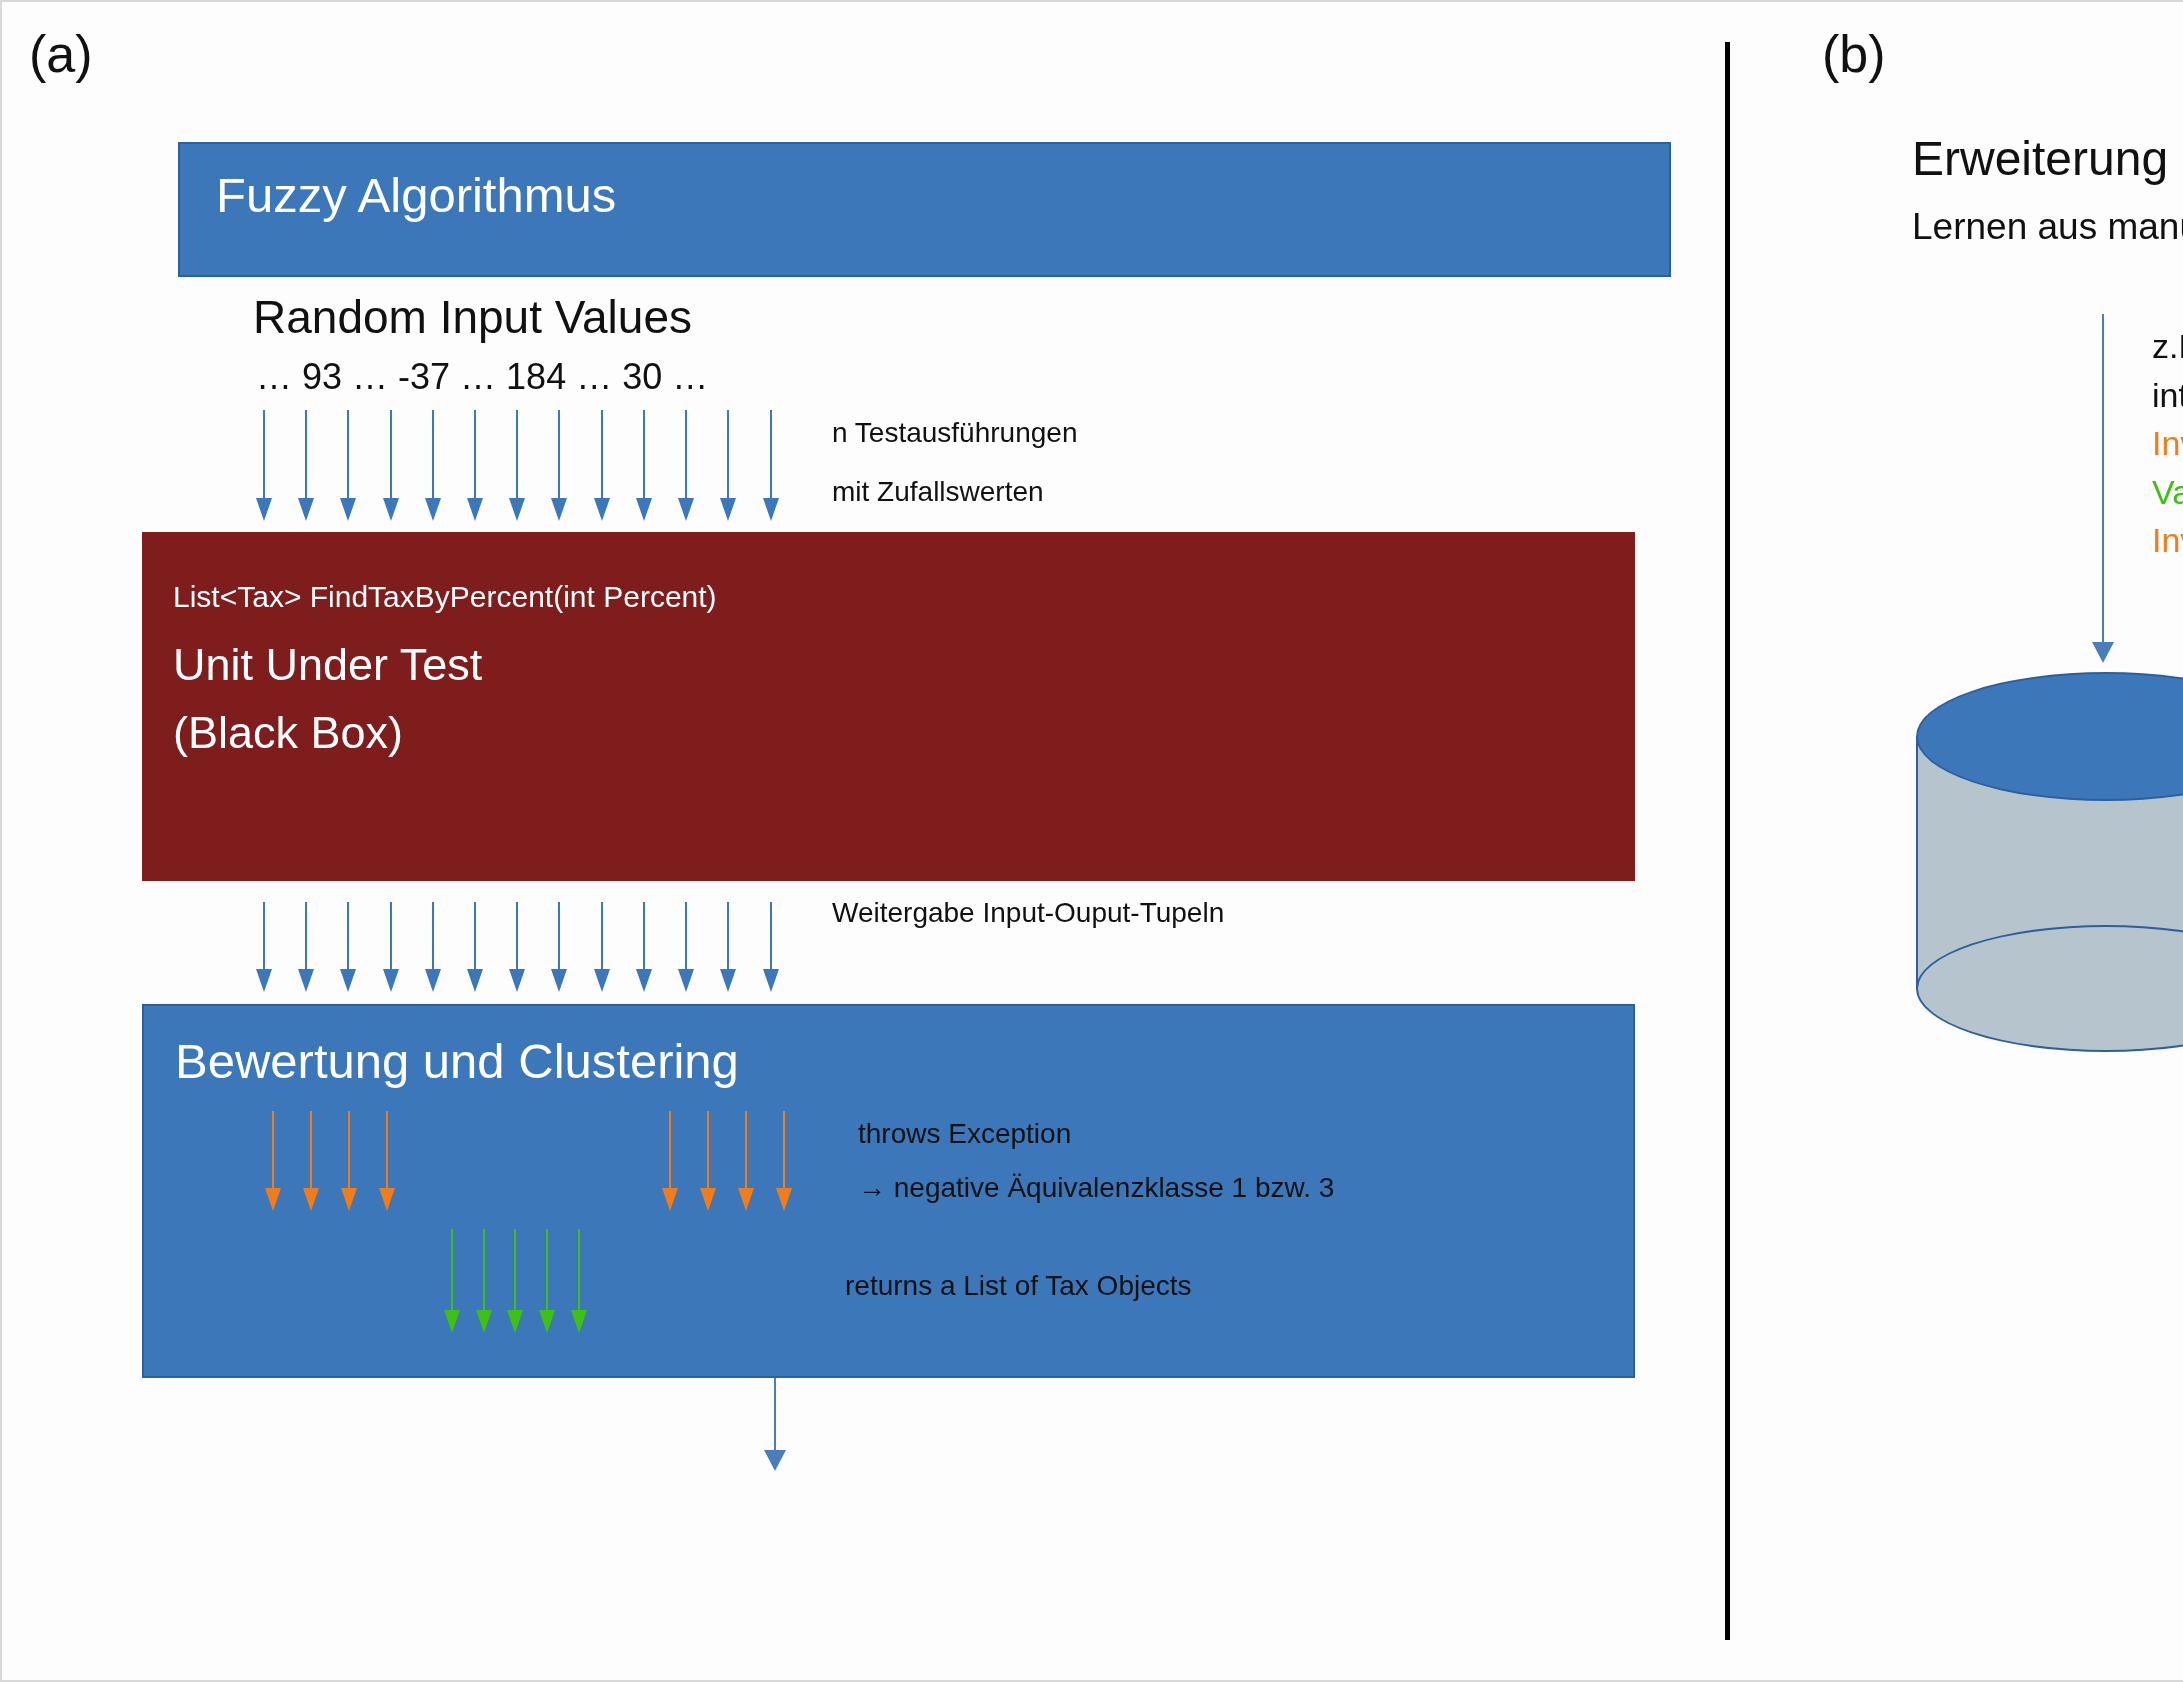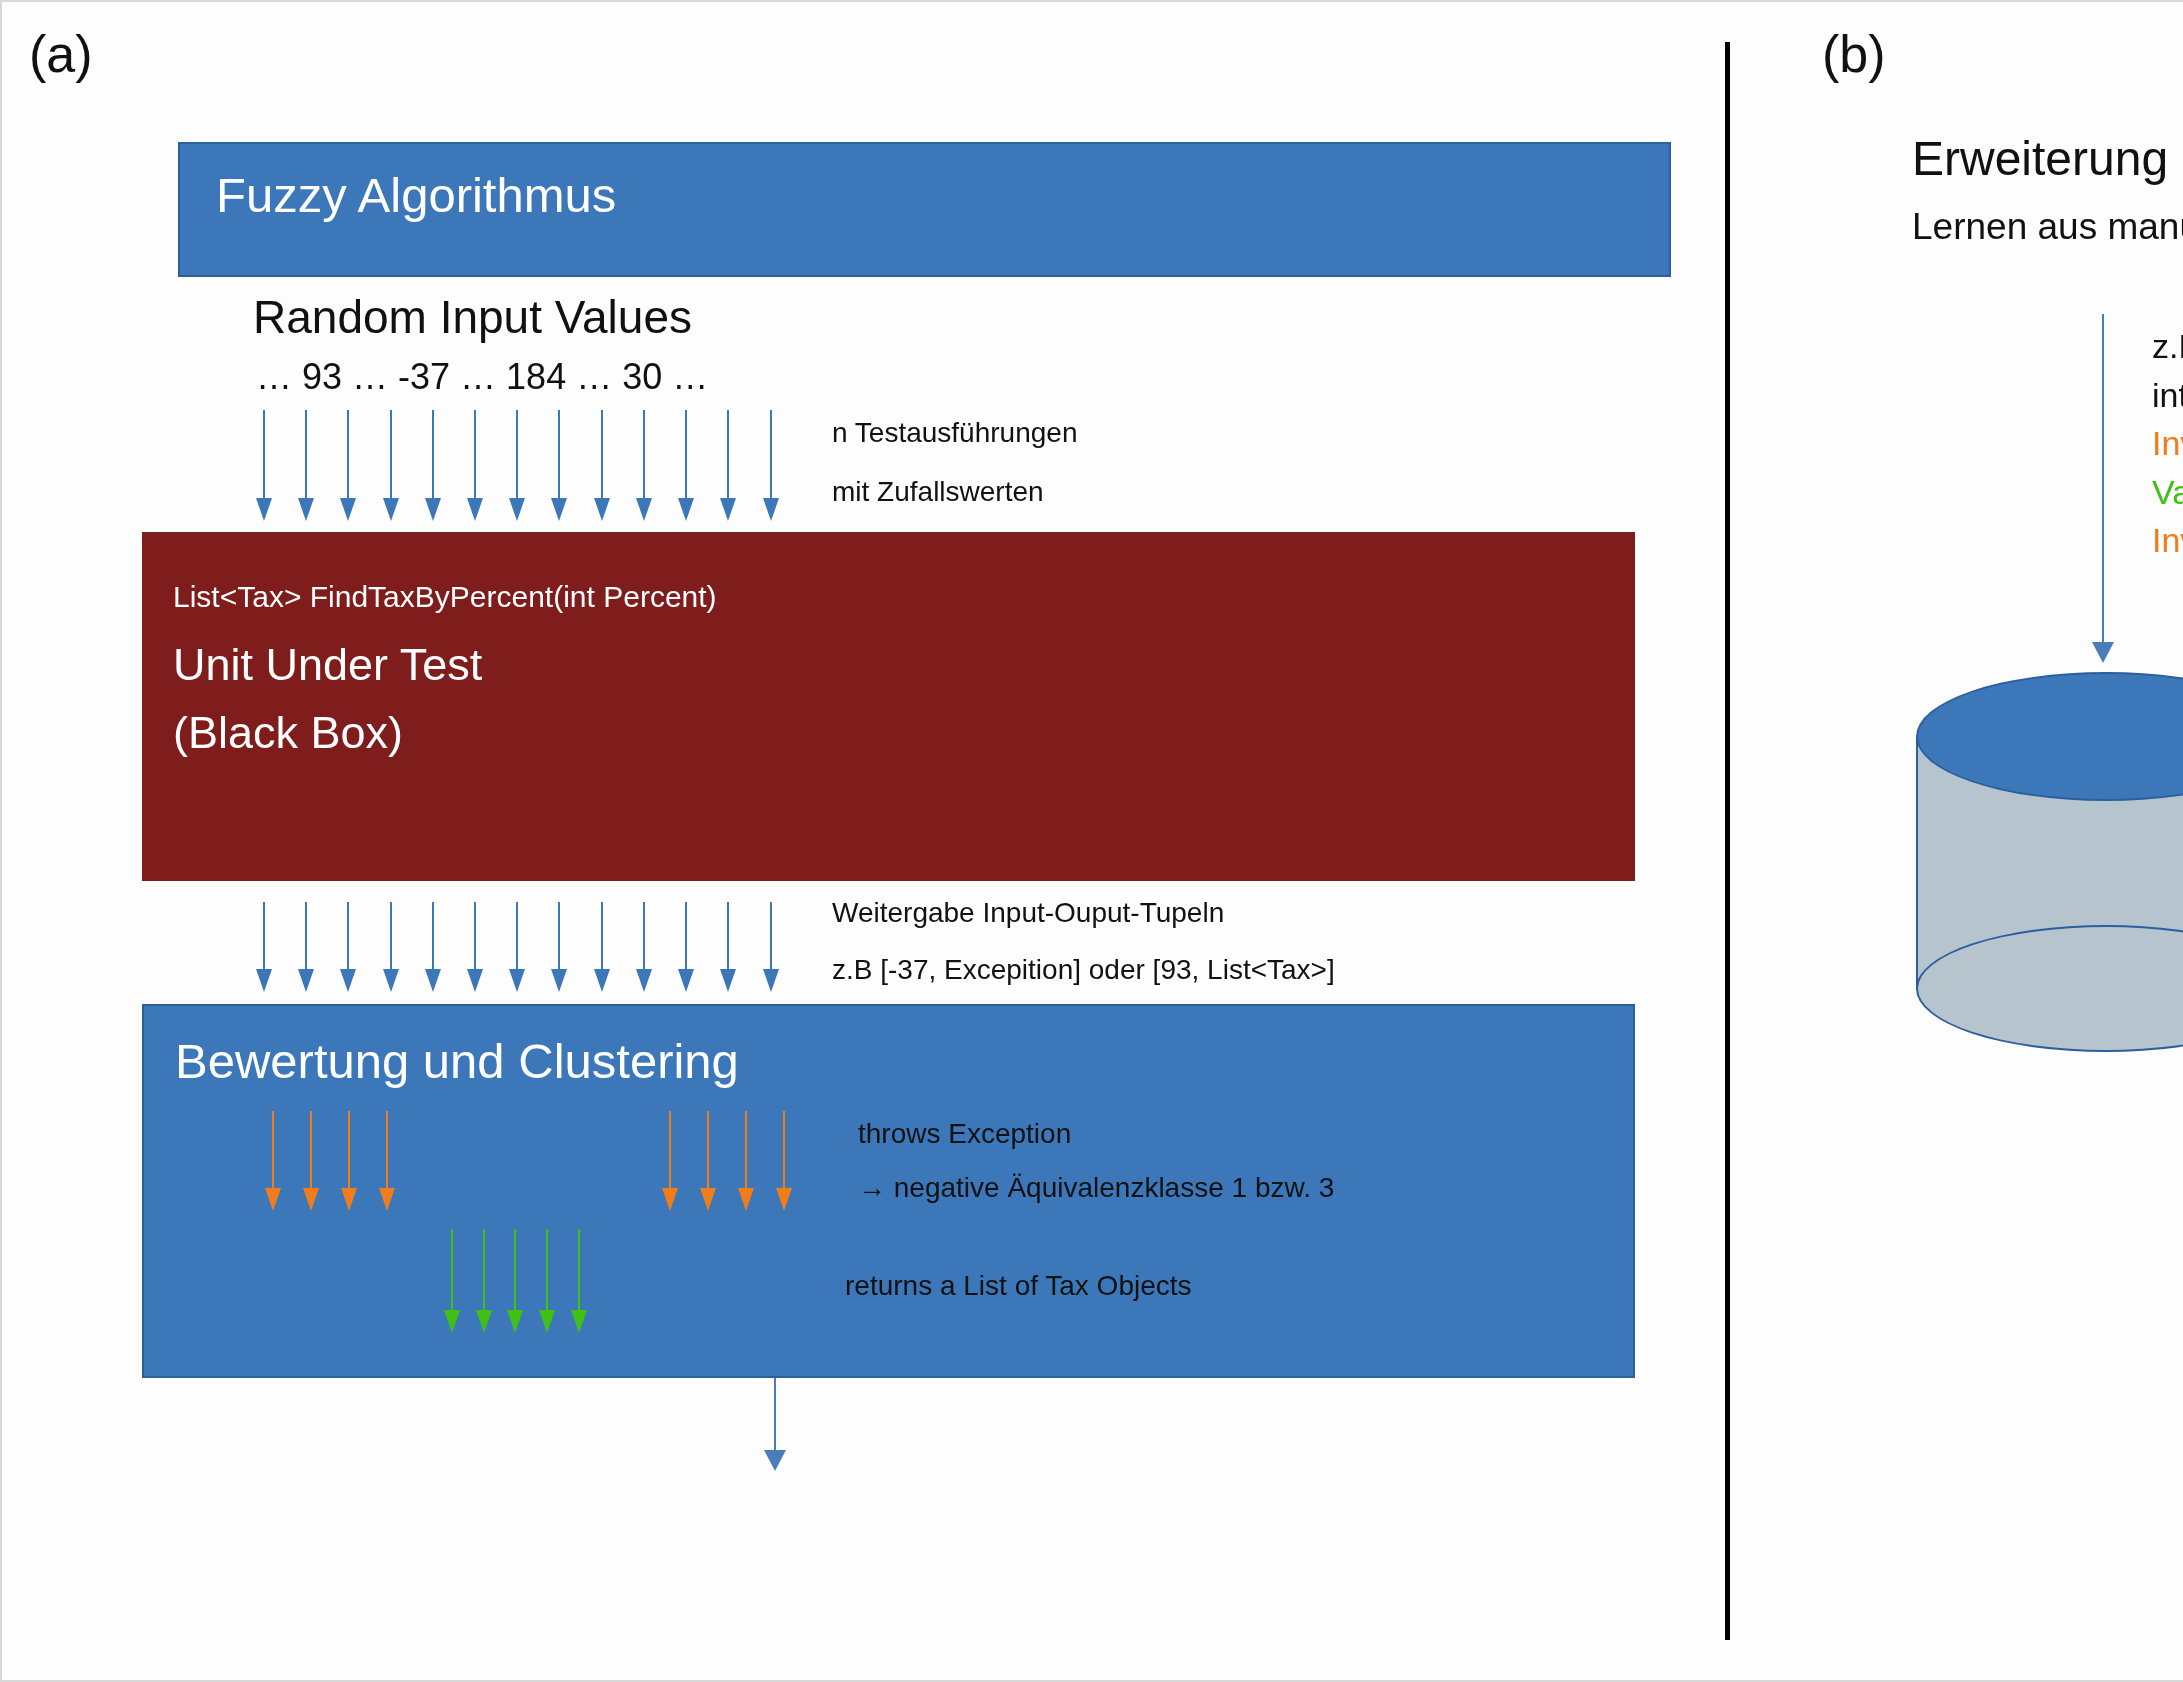--- a/index.html
+++ b/index.html
@@ -271,21 +271,20 @@
         <span class="shaft" style="height: 67px;"></span>
         <span class="head" style="top: 67px;"></span>
       </span>
       <span class="arrow" style="left: 507px; height: 91px;">
         <span class="shaft" style="height: 67px;"></span>
         <span class="head" style="top: 67px;"></span>
       </span>
     </div>
 
   <div class="abs txt t-small" style="left:830px; top:895px;">Weitergabe Input-Ouput-Tupeln</div>
-  <div class="abs txt t-small" style="left:830px; top:952px;">z.B [-37, Excepition] oder [93, List&lt;Tax&gt;]</div>
 
   <div class="abs blue-box" style="left:140px; top:1002px; width:1493px; height:374px;">
     <div class="blue-box-title" style="left:31px; top:27px;">Bewertung und Clustering</div>
   </div>
 
   <div class="arrow-group a-orange" id="ag-or1" style="left:271px; top:1109px; width:114px; height:100px;">
       <span class="arrow" style="left: 0px; height: 100px;">
         <span class="shaft" style="height: 77px;"></span>
         <span class="head" style="top: 77px;"></span>
       </span>

